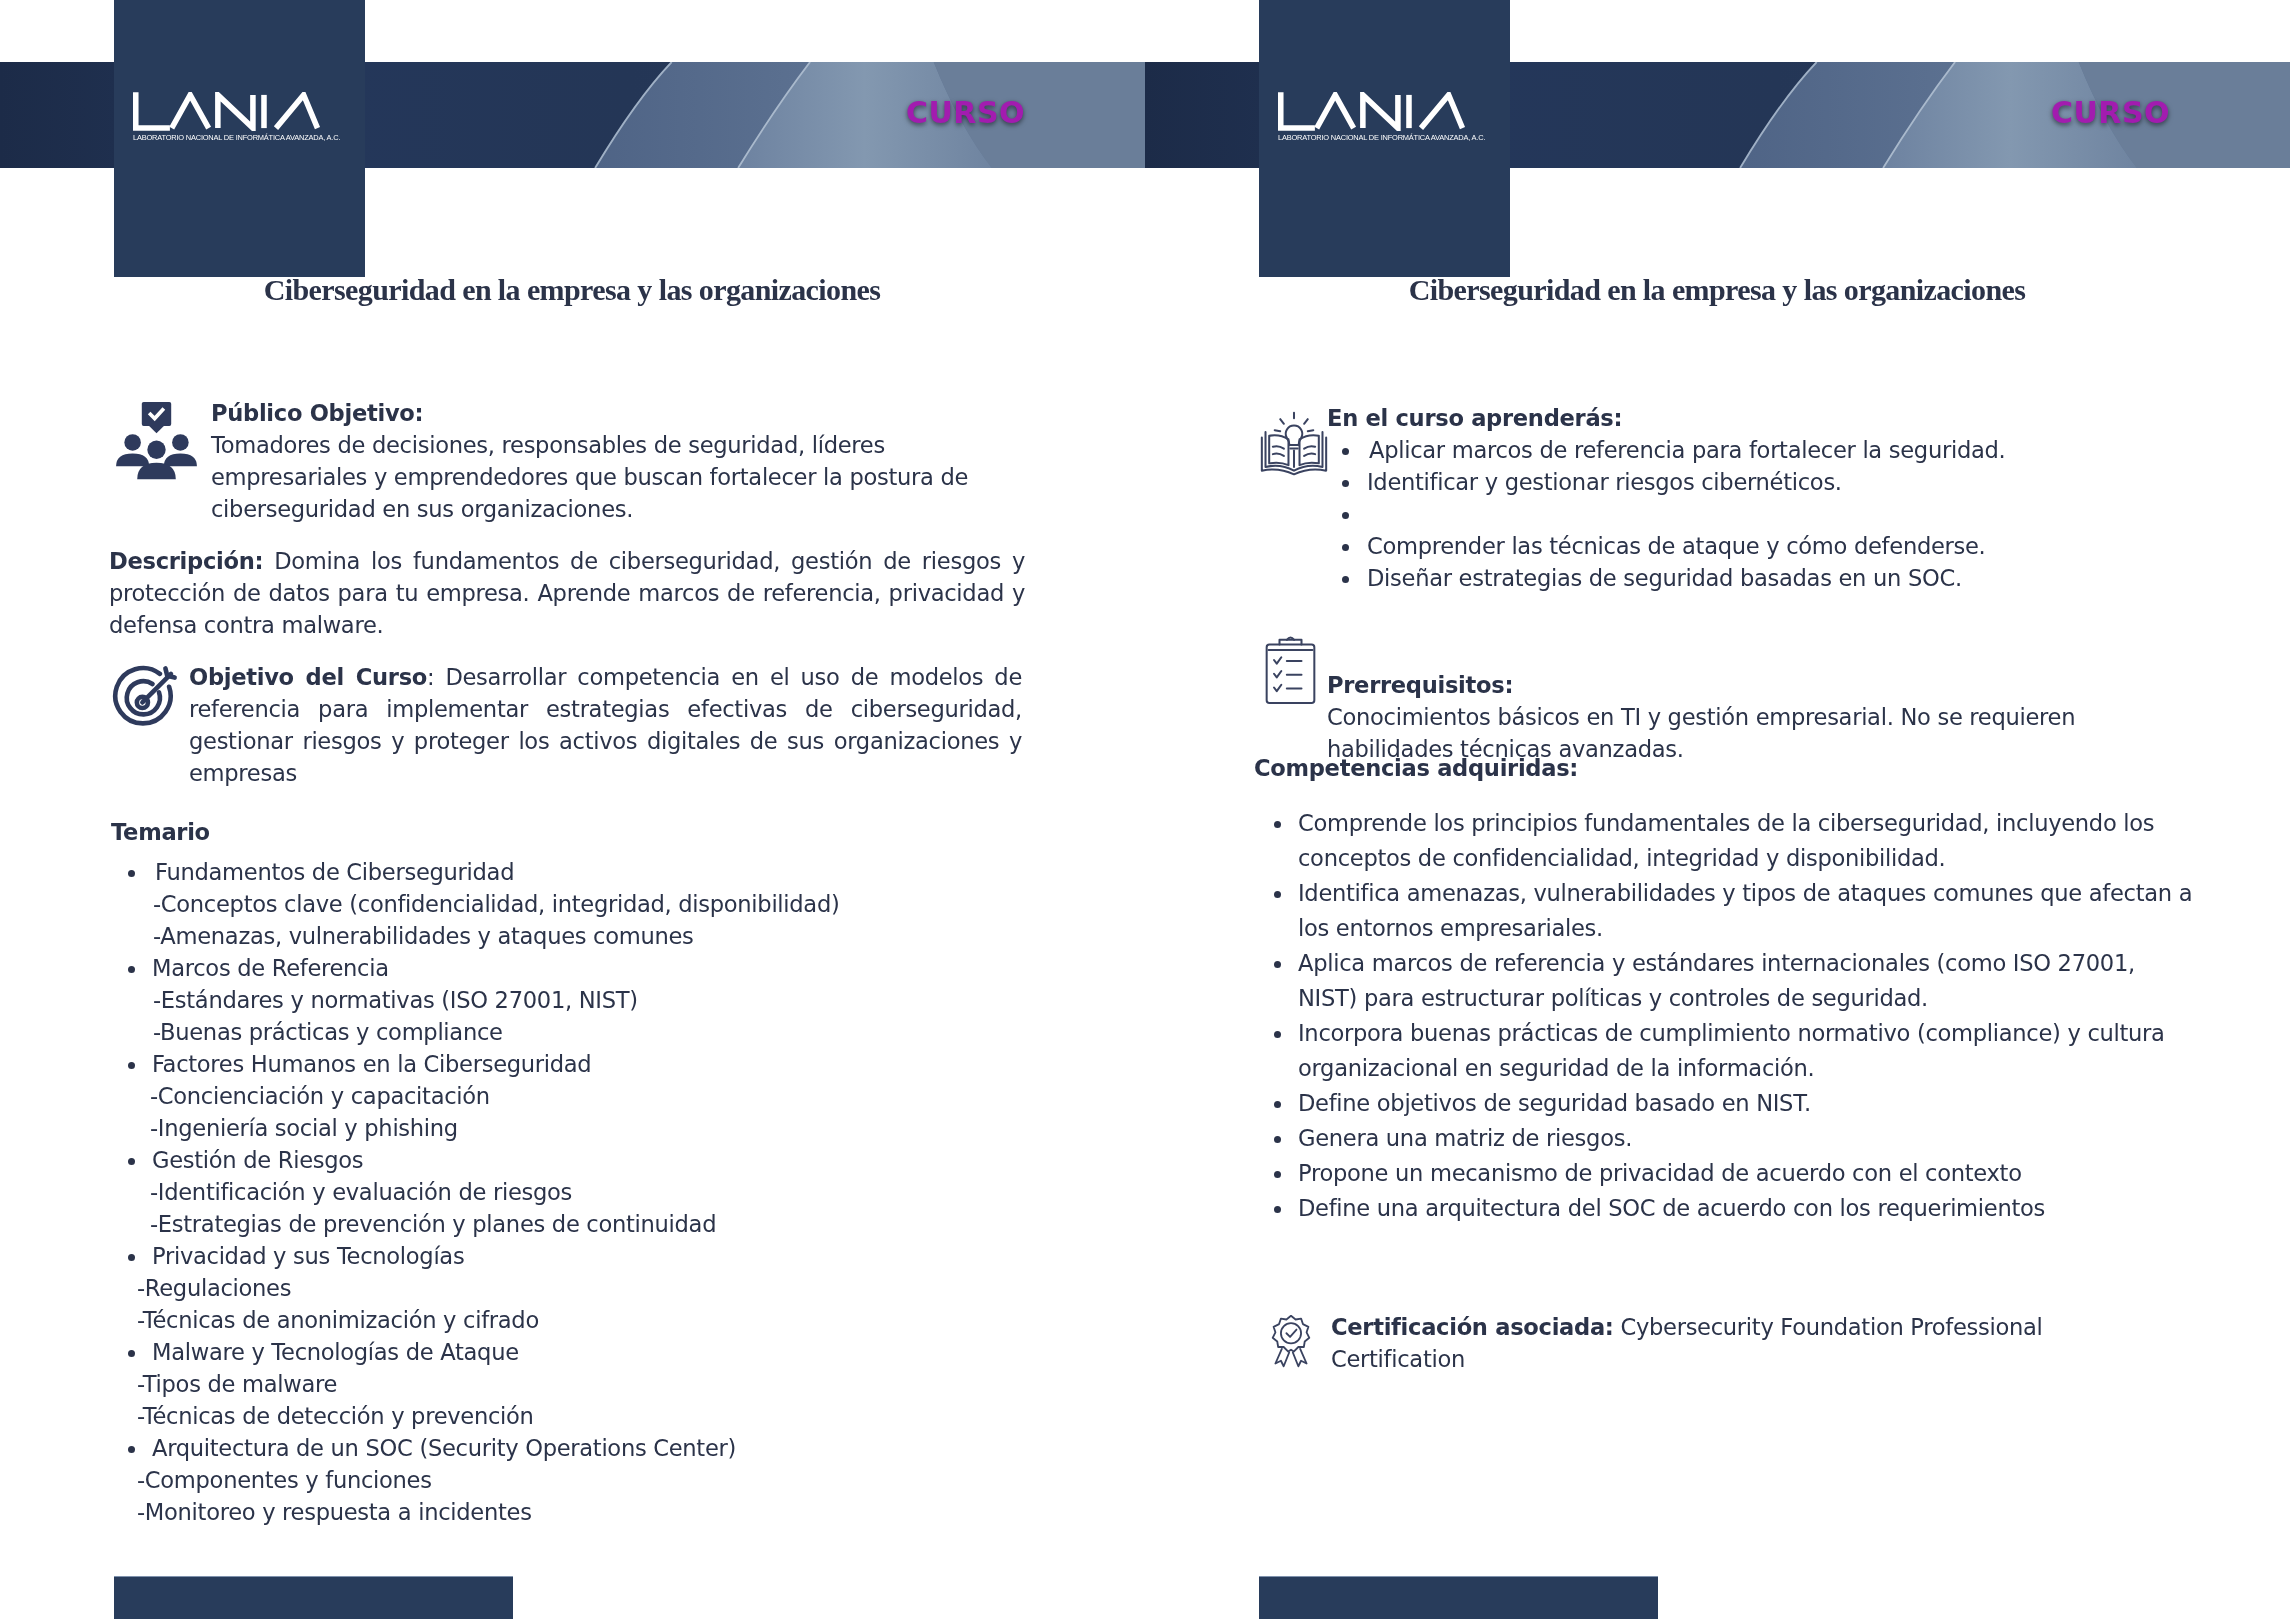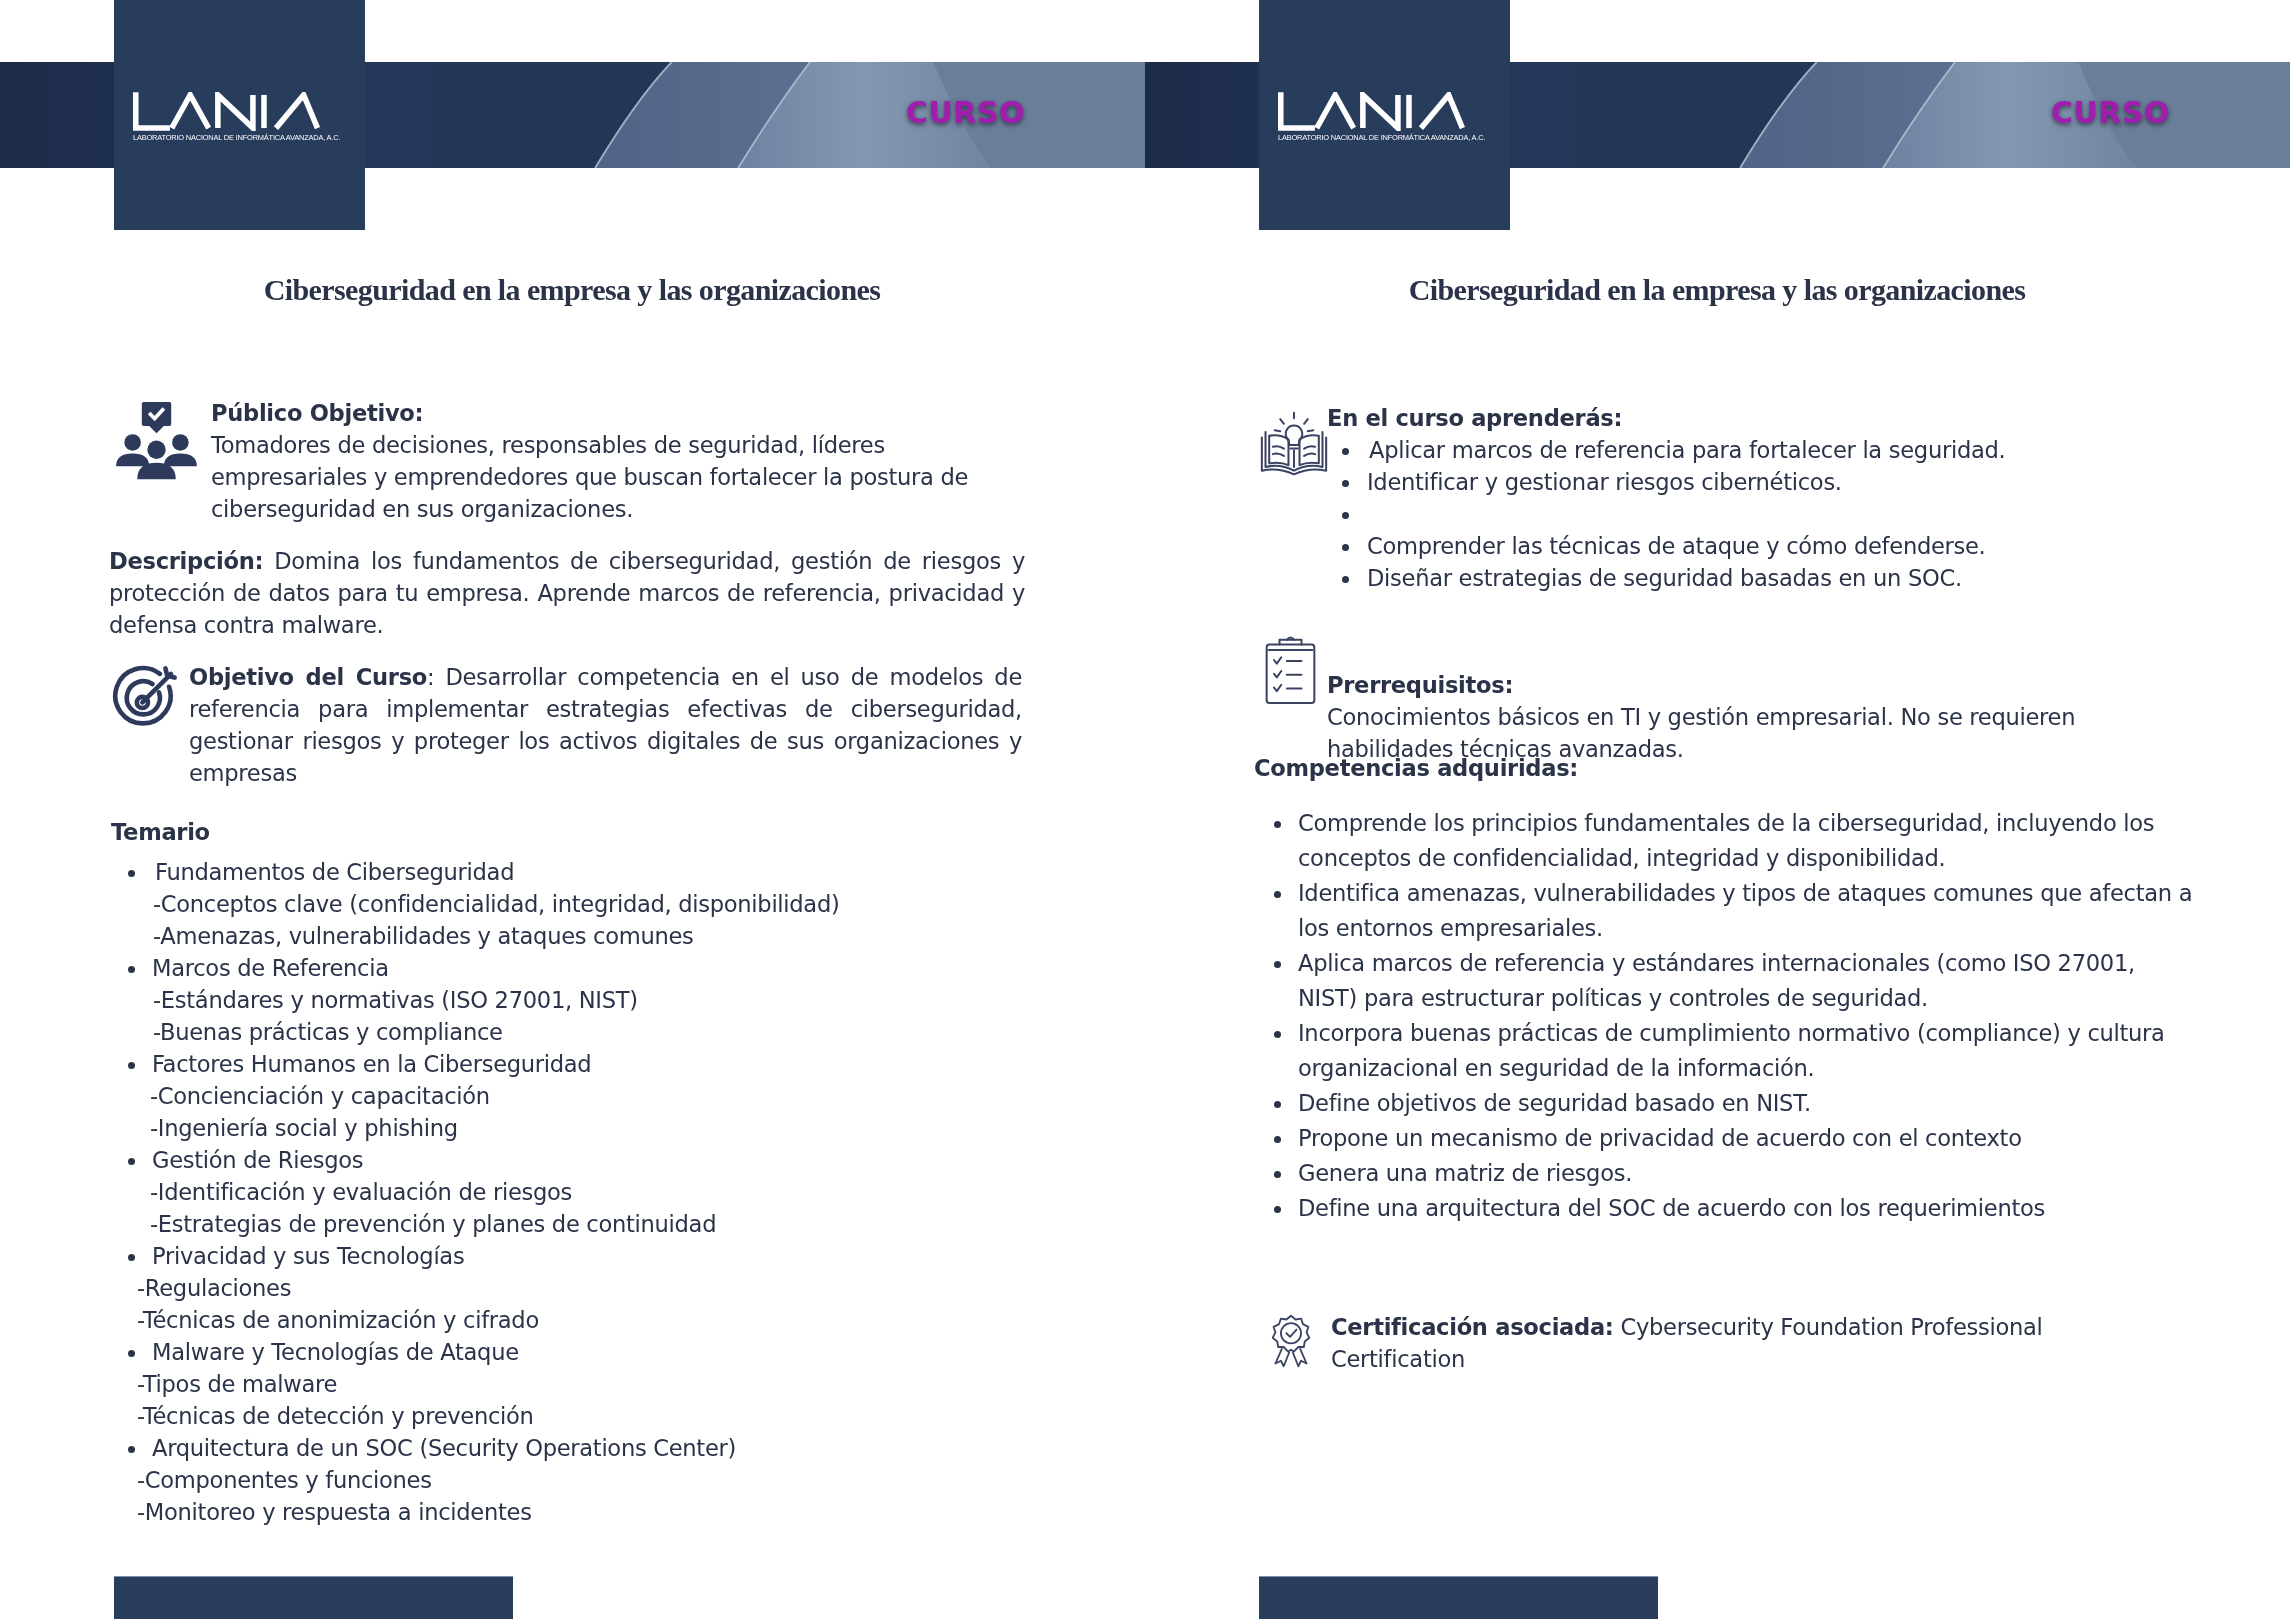--- a/index.html
+++ b/index.html
@@ -13,21 +13,21 @@
   .page.right { left: 1145px; }
 
   
   .banner {
     position: absolute; left: 0; top: 62px; width: 1145px; height: 106px;
     background: linear-gradient(90deg, #1c2b48 0%, #24375a 30%, #243656 55%, #2a3d5e 100%);
     overflow: hidden;
   }
   .banner .swoosh { position: absolute; top: 0; left: 0; width: 1145px; height: 106px; }
   .logo-block {
-    position: absolute; left: 114px; top: 0; width: 251px; height: 230px;
+    position: absolute; left: 114px; top: 0; width: 251px; height: 277px;
     background: #283c5b; z-index: 2;
   }
   .logo-block .mark { position: absolute; left: 18.5px; top: 92px; width: 214px; height: 39px; }
   .logo-block .subtitle {
     position: absolute; left: 18.5px; top: 133px; width: 214px;
     color: #fff; font-family: "Liberation Sans", sans-serif; font-size: 7.6px;
     letter-spacing: -0.2px; white-space: nowrap; transform: scaleX(0.98); transform-origin: left;
   }
   .curso-label {
     position: absolute; right: 120px; top: 95px; z-index: 3;
@@ -330,22 +330,22 @@
     <div>Conocimientos básicos en TI y gestión empresarial. No se requieren habilidades técnicas avanzadas.</div>
   </div>
 
   <div class="abs txt b comp-h">Competencias adquiridas:</div>
   <div class="abs competencias">
     <div class="row txt"><span class="dot"></span><span>Comprende los principios fundamentales de la ciberseguridad, incluyendo los conceptos de confidencialidad, integridad y disponibilidad.</span></div>
     <div class="row txt"><span class="dot"></span><span>Identifica amenazas, vulnerabilidades y tipos de ataques comunes que afectan a los entornos empresariales.</span></div>
     <div class="row txt"><span class="dot"></span><span>Aplica marcos de referencia y estándares internacionales (como ISO 27001, NIST) para estructurar políticas y controles de seguridad.</span></div>
     <div class="row txt"><span class="dot"></span><span>Incorpora buenas prácticas de cumplimiento normativo (compliance) y cultura organizacional en seguridad de la información.</span></div>
     <div class="row txt"><span class="dot"></span><span>Define objetivos de seguridad basado en NIST.</span></div>
+    <div class="row txt"><span class="dot"></span><span>Genera una matriz de riesgos.</span></div>
     <div class="row txt"><span class="dot"></span><span>Propone un mecanismo de privacidad de acuerdo con el contexto</span></div>
-    <div class="row txt"><span class="dot"></span><span>Genera una matriz de riesgos.</span></div>
     <div class="row txt"><span class="dot"></span><span>Define una arquitectura del SOC de acuerdo con los requerimientos</span></div>
   </div>
 
   <svg class="icon" style="left:123px; top:1314px; width:46px; height:55px;" viewBox="0 0 50 60">
     <g fill="none" stroke="#3a4360" stroke-width="2" stroke-linejoin="round" stroke-linecap="round">
       <path d="M25,2 L30,6 L36,5 L38,11 L44,14 L42,20 L45,26 L40,30 L39,36 L33,36 L28,41 L25,39 L22,41 L17,36 L11,36 L10,30 L5,26 L8,20 L6,14 L12,11 L14,5 L20,6 Z"></path>
       <circle cx="25" cy="21" r="11"></circle>
       <path d="M20,21 L24,25 L31,17"></path>
       <path d="M15,38 L8,54 L14,51 L17,57 L23,42"></path>
       <path d="M35,38 L42,54 L36,51 L33,57 L27,42"></path>

